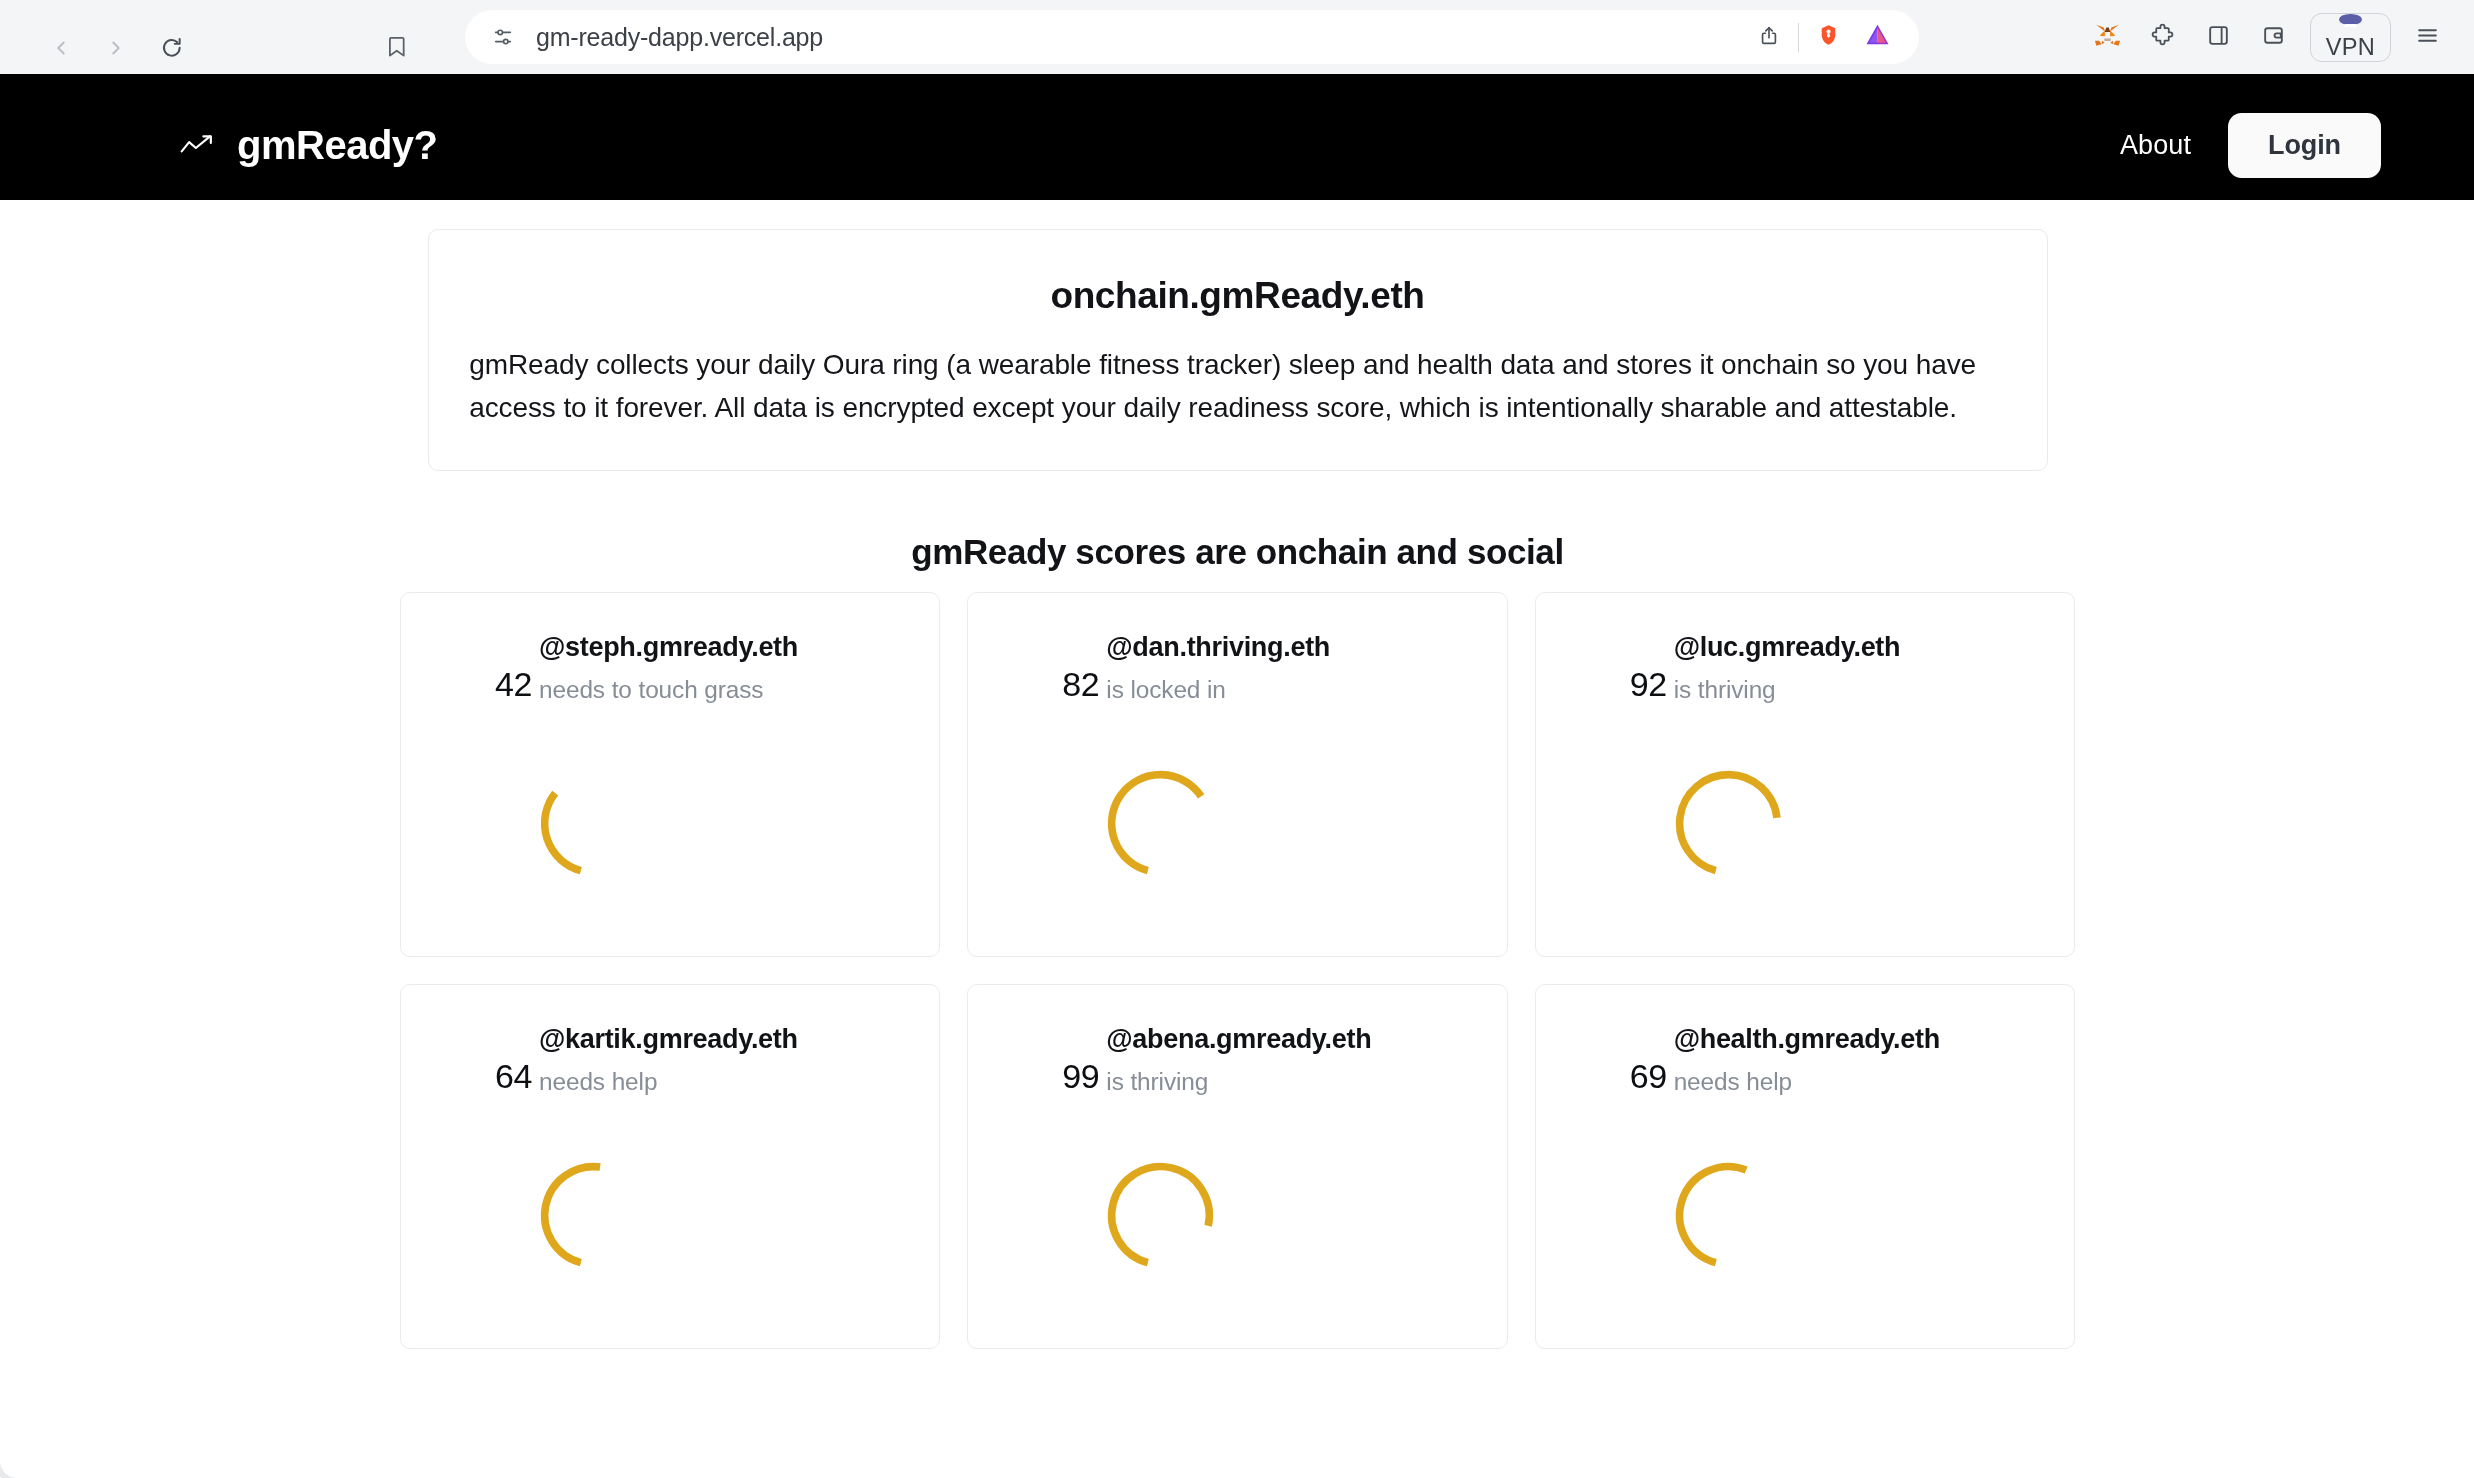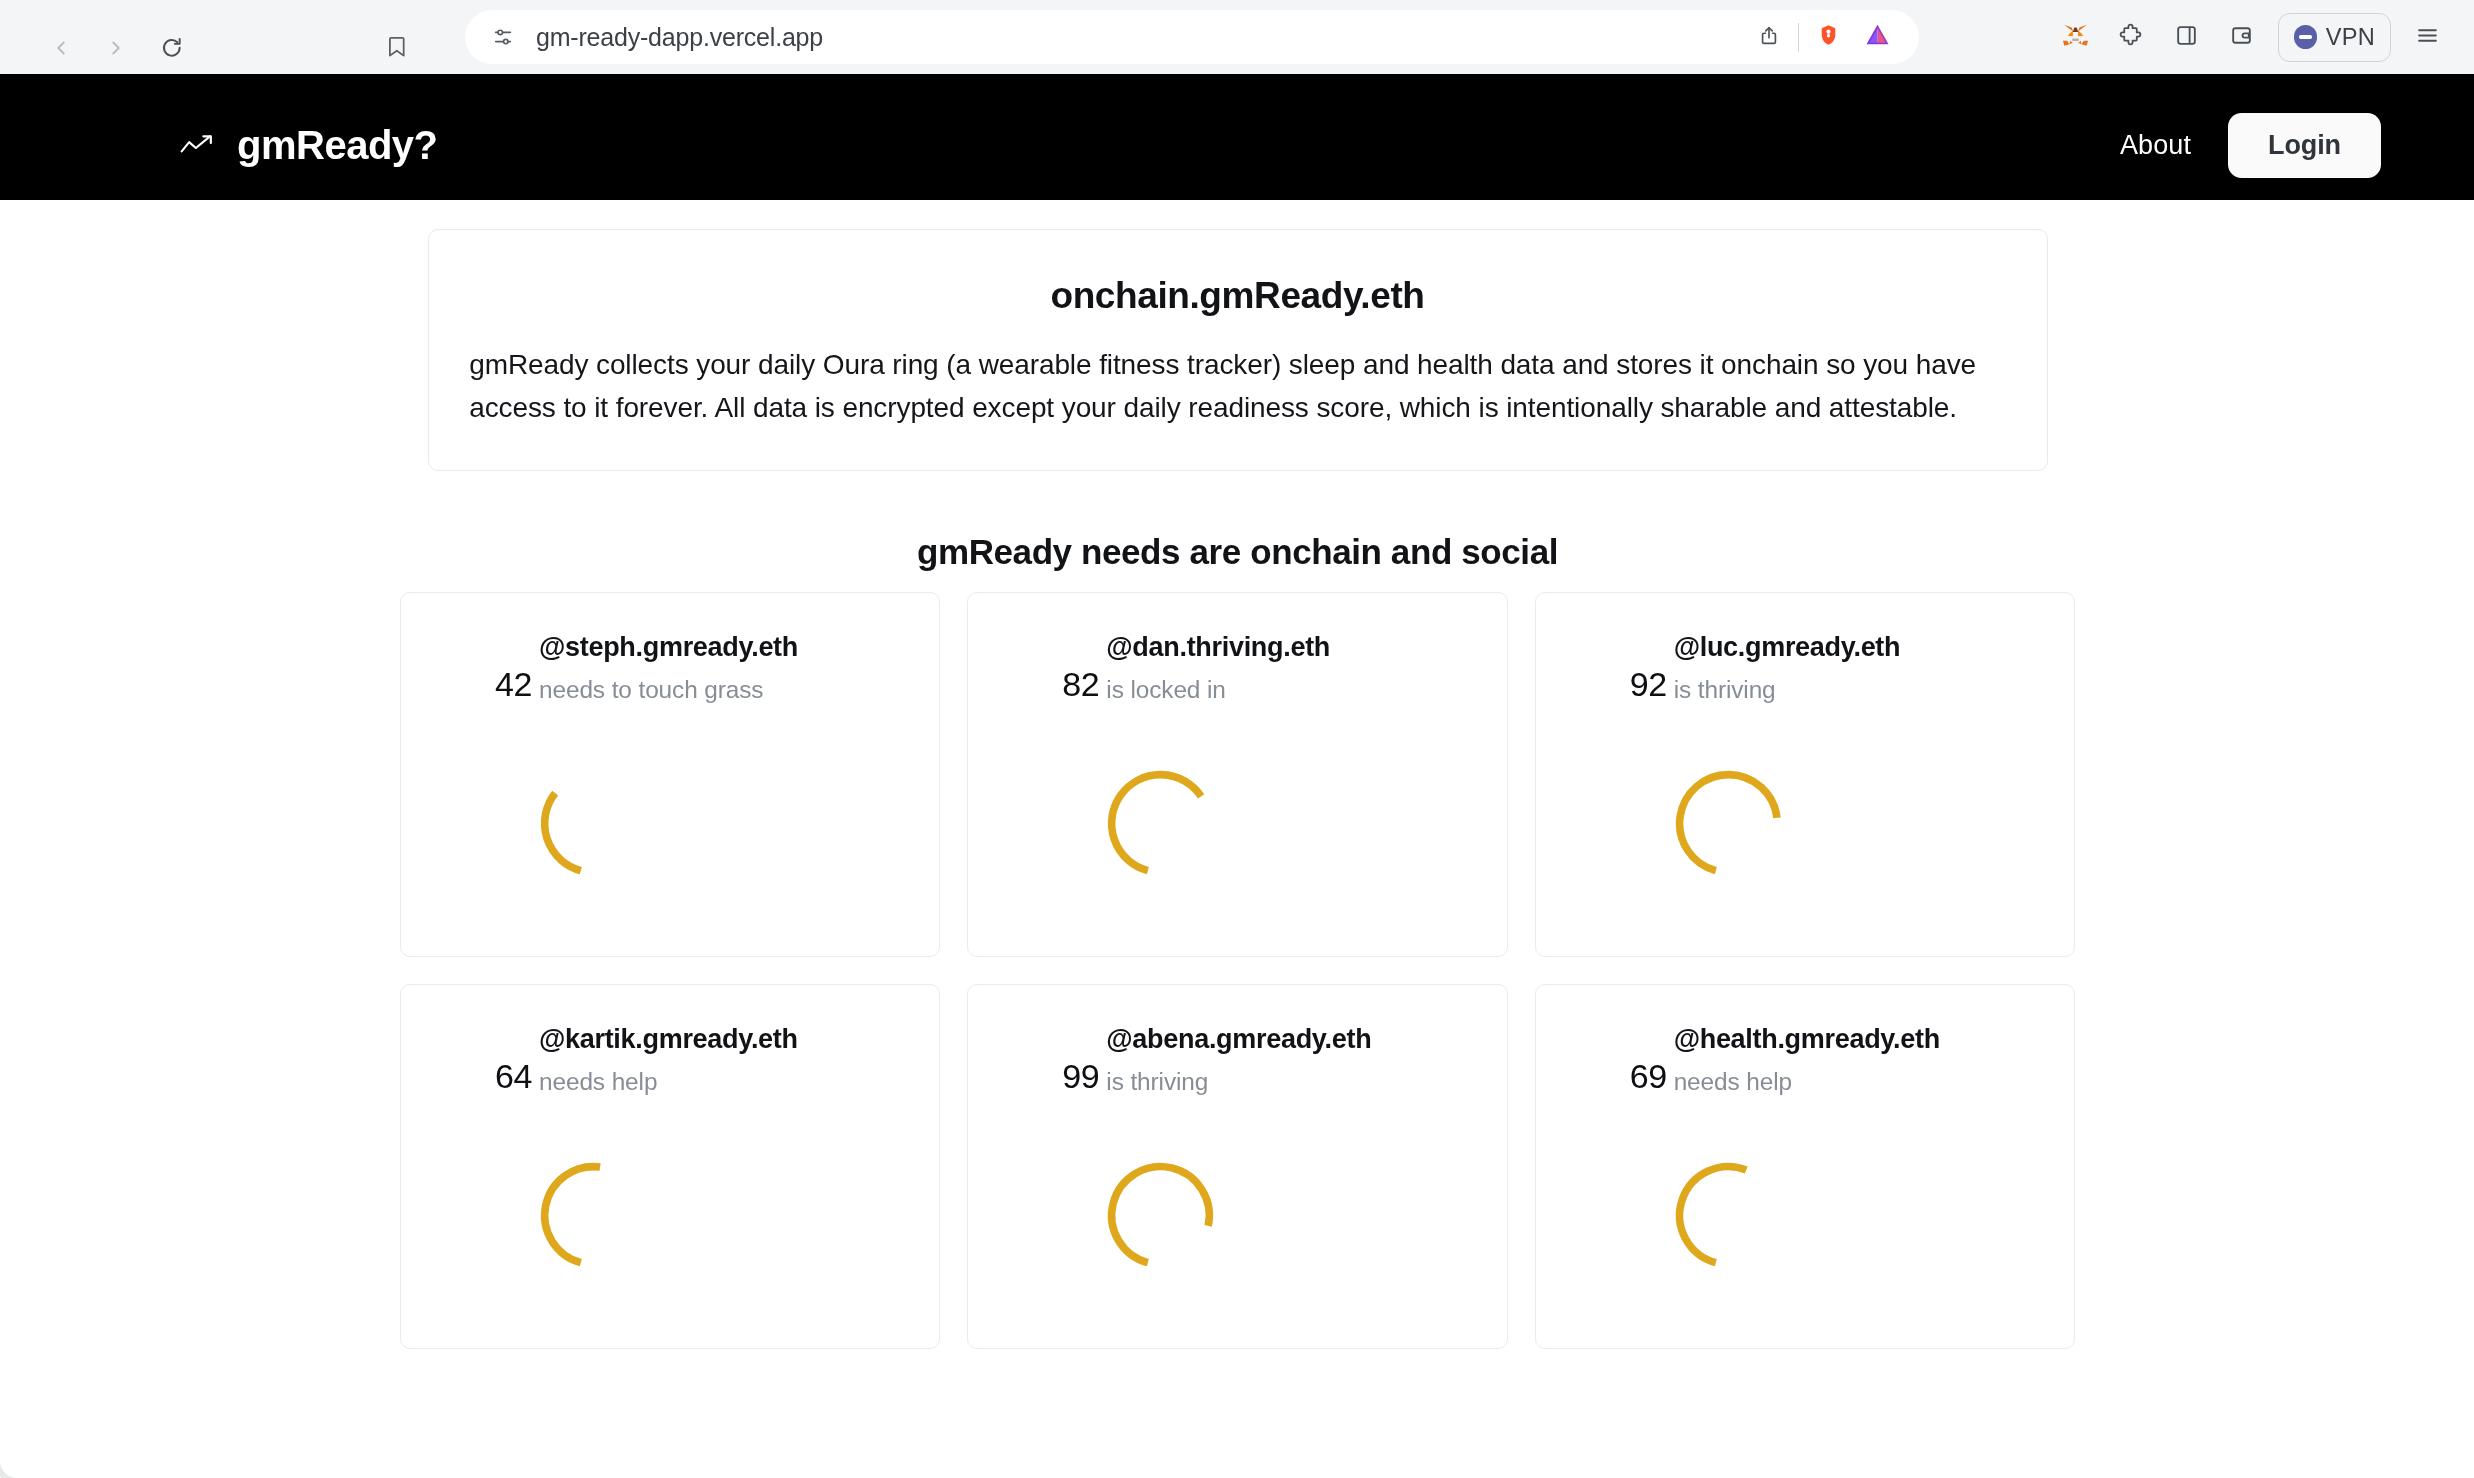--- a/index.html
+++ b/index.html
@@ -82,20 +82,21 @@
     border-radius: 8.4px;
   }
   .vpn-pill {
     height: 49px;
     border: 1.3px solid #cfd3d9;
     border-radius: 11.8px;
     display: flex; align-items: center;
     gap: 8.4px;
     padding: 0 15px;
     margin: 0 6.7px;
+    flex-direction: column;
   }
   .vpn-dot {
     width: 23.6px; height: 23.6px; border-radius: 50%;
     background: #5b5fa8;
     position: relative;
   }
   .vpn-dot::after {
     content: ""; position: absolute;
     left: 5px; right: 5px; top: 10px; height: 3.4px;
     background: #ffffff; border-radius: 1.7px;
@@ -398,21 +399,21 @@
   </div>
 </div>
 
 <div class="page">
 
   <div class="hero-card">
     <div class="hero-title">onchain.gmReady.eth</div>
     <div class="hero-body">gmReady collects your daily Oura ring (a wearable fitness tracker) sleep and health data and stores it onchain so you have access to it forever. All data is encrypted except your daily readiness score, which is intentionally sharable and attestable.</div>
   </div>
 
-  <div class="scores-heading">gmReady needs are onchain and social</div>
+  <div class="scores-heading">gmReady scores are onchain and social</div>
 
   <div class="score-grid">
 
     <div class="score-card">
       <div class="card-handle">@steph.gmready.eth</div>
       <div class="card-status">needs to touch grass</div>
       <div class="gauge-wrap">
           <svg width="168" height="160" viewBox="0 0 190 190">
             <path d="M 76.99 148.02 A 58 58 0 0 1 46.55 55.97" fill="none" stroke="#dfa81c" stroke-width="9" stroke-linecap="butt"></path>
           </svg>

